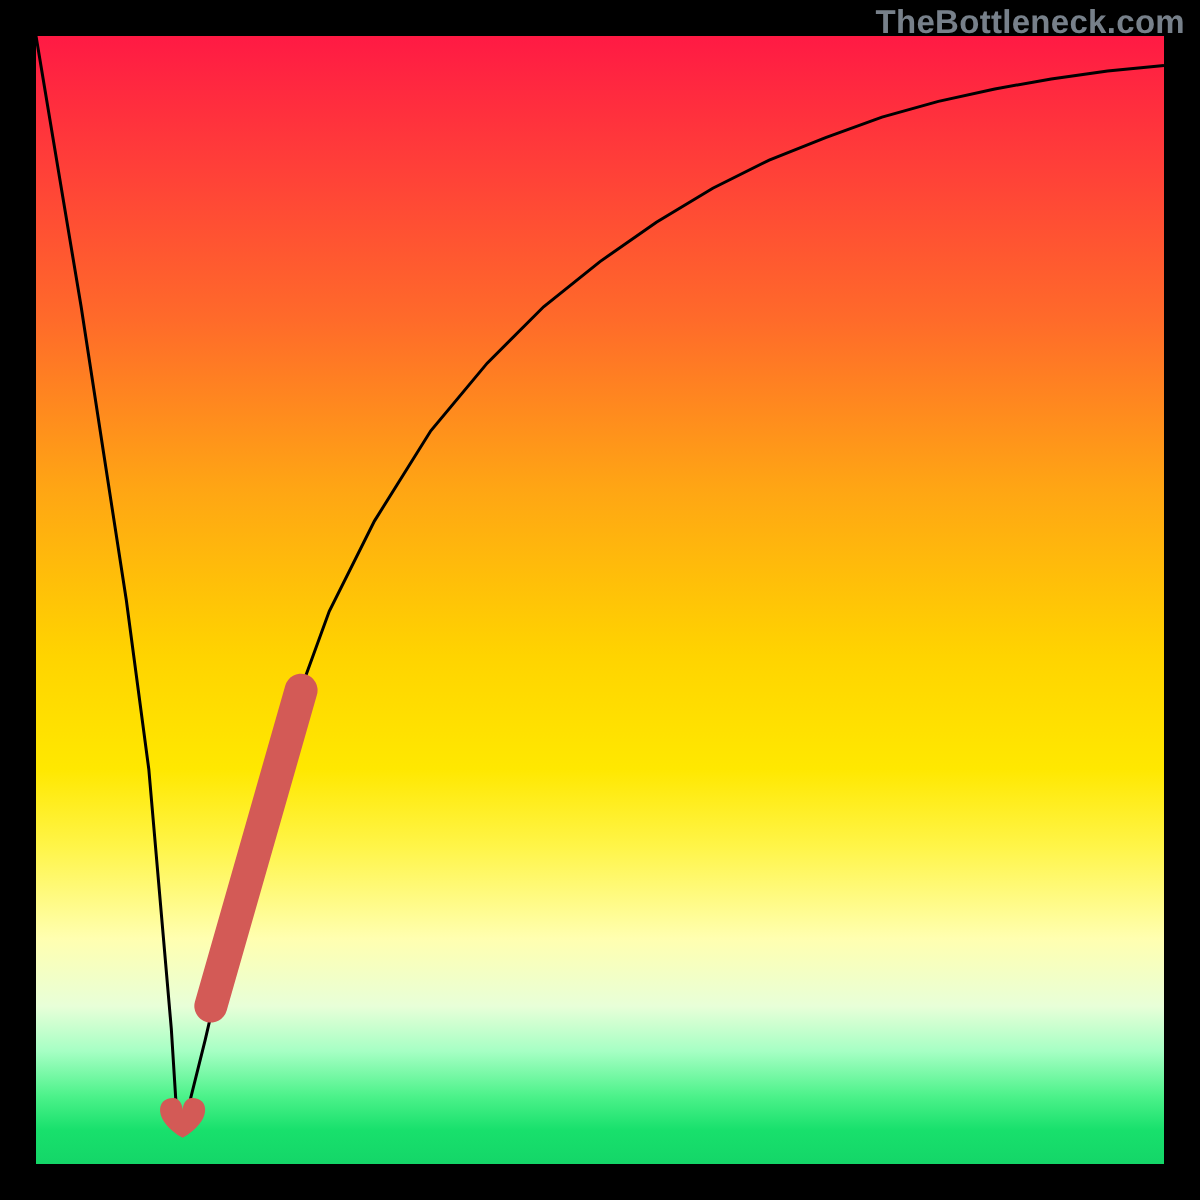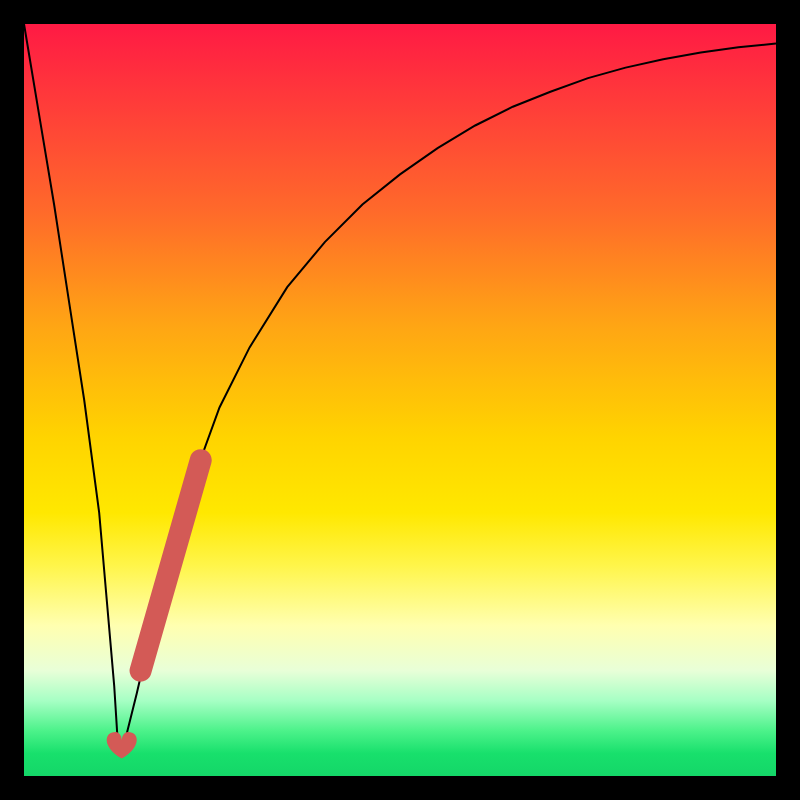--- a/index.html
+++ b/index.html
@@ -32,13 +32,14 @@
   <svg class="curve" viewBox="0 0 752 752">
     <path d="M0.0 0.0 L15.0 90.2 L30.1 180.5 L45.1 278.2 L60.2 376.0 L75.2 488.8 L90.2 661.8 L94.0 721.9 L97.8 729.4 L112.8 669.3 L135.4 571.5 L165.4 466.2 L195.5 383.5 L225.6 323.4 L263.2 263.2 L300.8 218.1 L338.4 180.5 L376.0 150.4 L413.6 124.1 L451.2 101.5 L488.8 82.7 L526.4 67.7 L564.0 54.1 L601.6 43.6 L639.2 35.3 L676.8 28.6 L714.4 23.3 L752.0 19.6" fill="none" stroke="#000" stroke-width="2"></path>
     <line x1="116.56" y1="646.72" x2="176.72" y2="436.16" stroke="#d35a56" stroke-width="22" stroke-linecap="round"></line>
     <path d="M 97.76 734.52
   C 78.16000000000001 723.3199999999999, 79.56 707.92, 91.46000000000001 707.92
   C 96.36 707.92, 97.76 713.52, 97.76 716.3199999999999
   C 97.76 713.52, 99.16000000000001 707.92, 104.06 707.92
   C 115.96000000000001 707.92, 117.36 723.3199999999999, 97.76 734.52 Z" fill="#d35a56"></path>
   </svg>
 
+  <div class="watermark">TheBottleneck.com</div>
 </div>
 
 </body></html>

